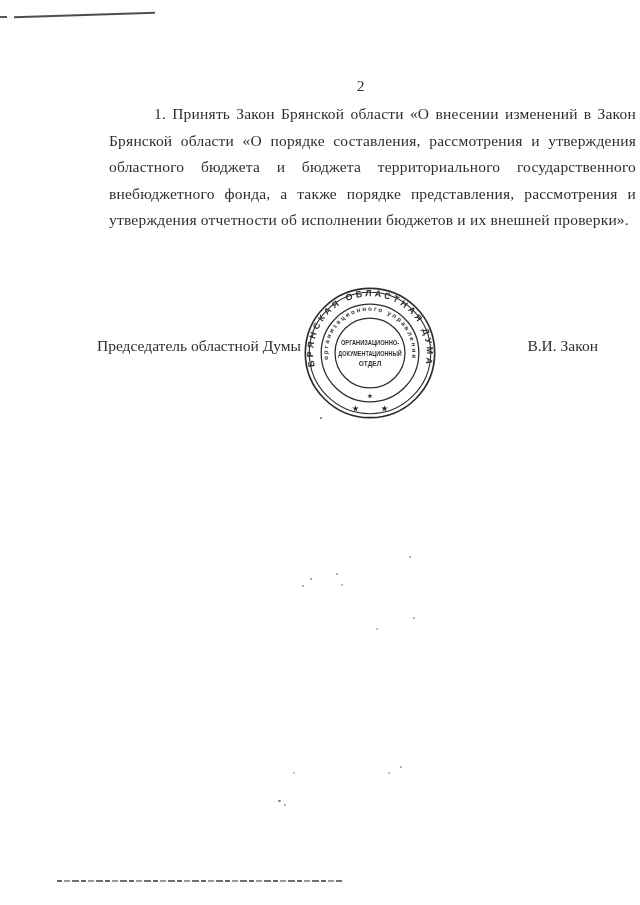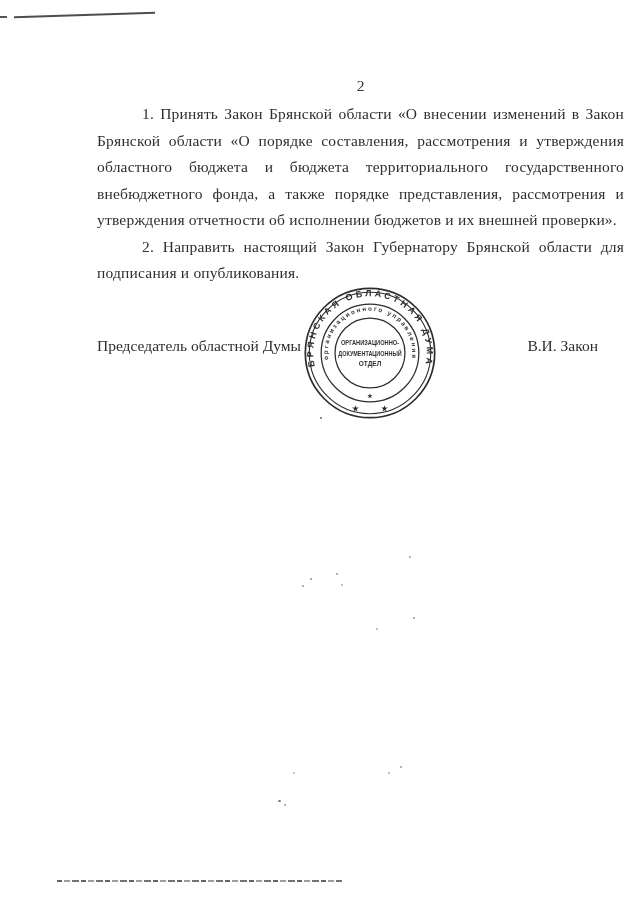--- a/index.html
+++ b/index.html
@@ -17,21 +17,21 @@
   
   .pageno {
     position: absolute;
     top: 77px; left: 97px; width: 527px;
     text-align: center;
     font-size: 15.5px;
     color: #333;
   }
   .bodytext {
     position: absolute;
-    top: 101px; left: 97px; width: 527px;
+    top: 101px; left: 109px; width: 527px;
     font-size: 15.5px;
     line-height: 26.5px;
     letter-spacing: 0.2px;
   }
   .bodytext p {
     margin: 0;
     text-indent: 45px;
     text-align: justify;
   }
 
@@ -90,21 +90,20 @@
 
 <div class="page">
 
   <div class="artifact top-dash"></div>
   <div class="artifact top-line"></div>
 
   <div class="pageno">2</div>
 
   <div class="bodytext">
     <p>1. Принять Закон Брянской области «О внесении изменений в Закон Брянской области «О порядке составления, рассмотрения и утверждения областного бюджета и бюджета территориального государственного внебюджетного фонда, а также порядке представления, рассмотрения и утверждения отчетности об исполнении бюджетов и их внешней проверки».</p>
-    <p>2. Направить настоящий Закон Губернатору Брянской области для подписания и опубликования.</p>
   </div>
 
   <div class="sigrow">
     <span>Председатель областной Думы</span>
     <span>В.И. Закон</span>
   </div>
 
   <div class="stamp">
     <svg viewBox="0 0 200 200">
       <defs>

